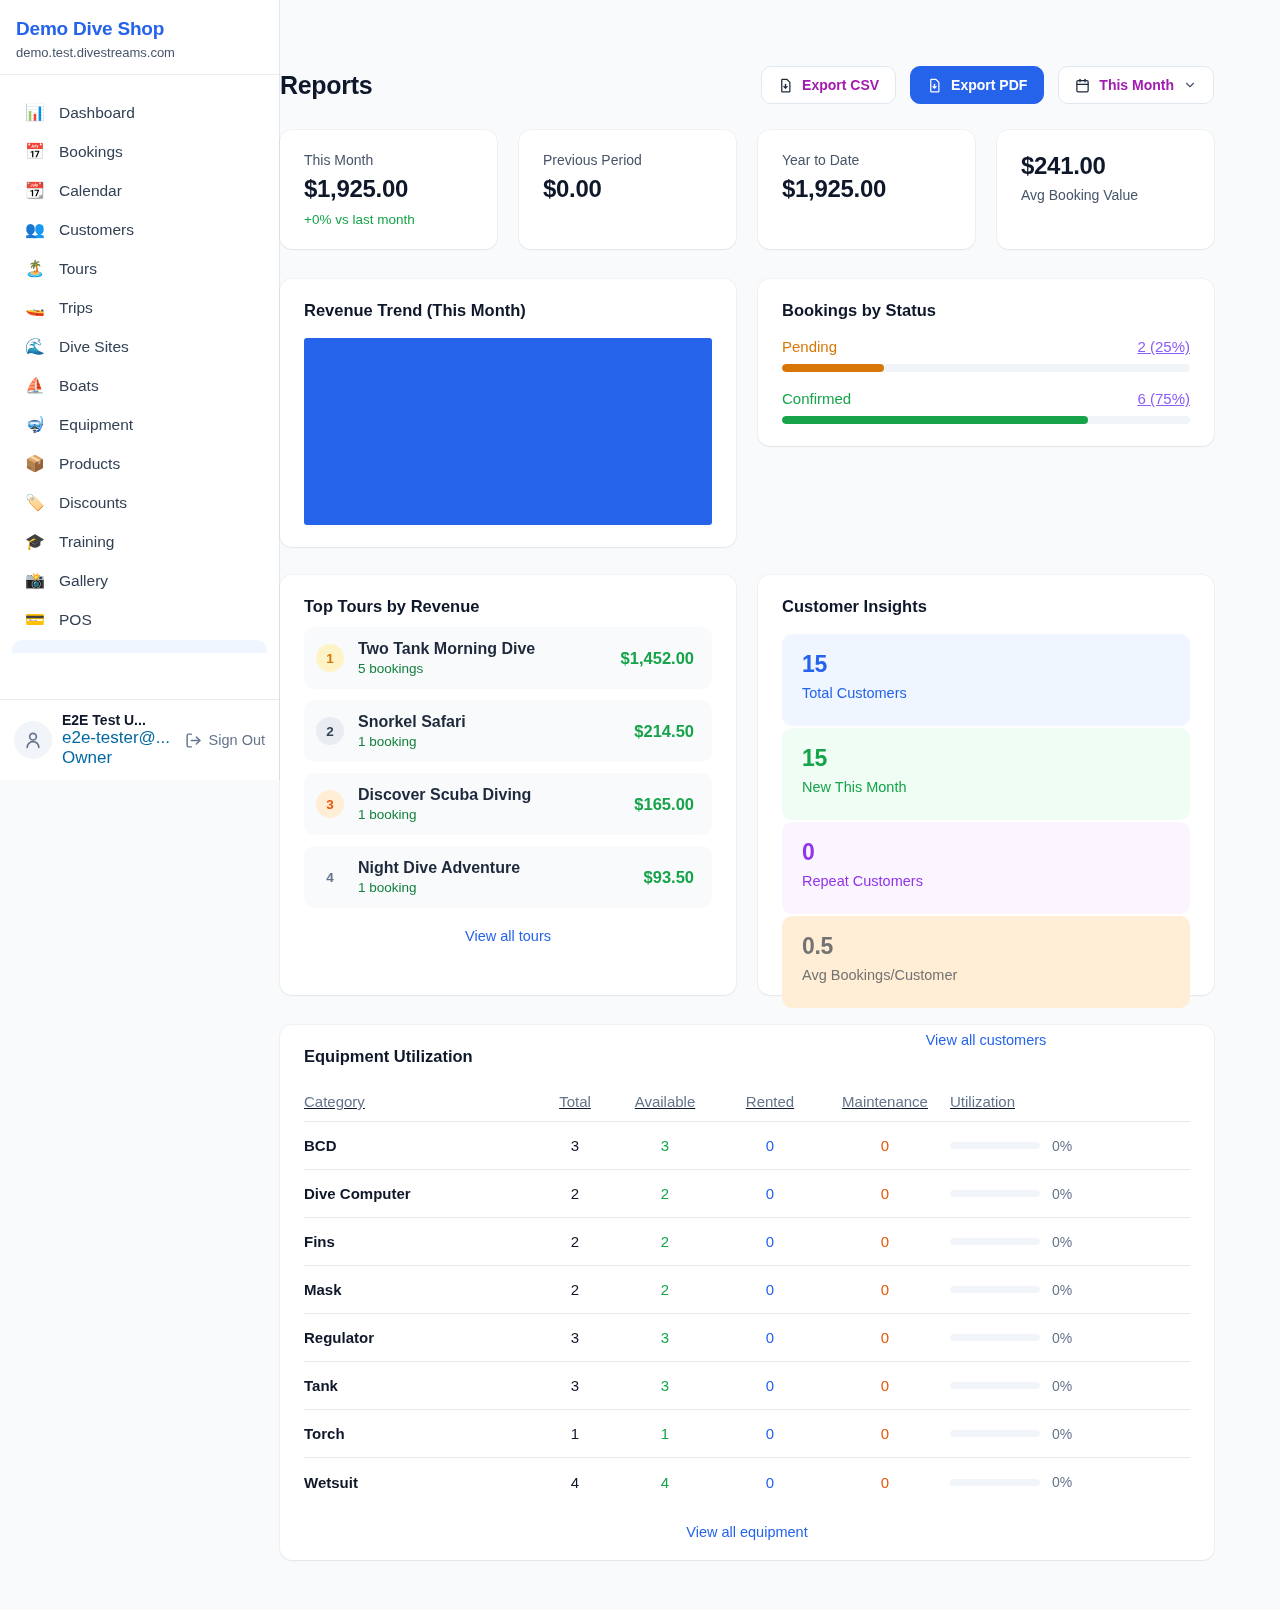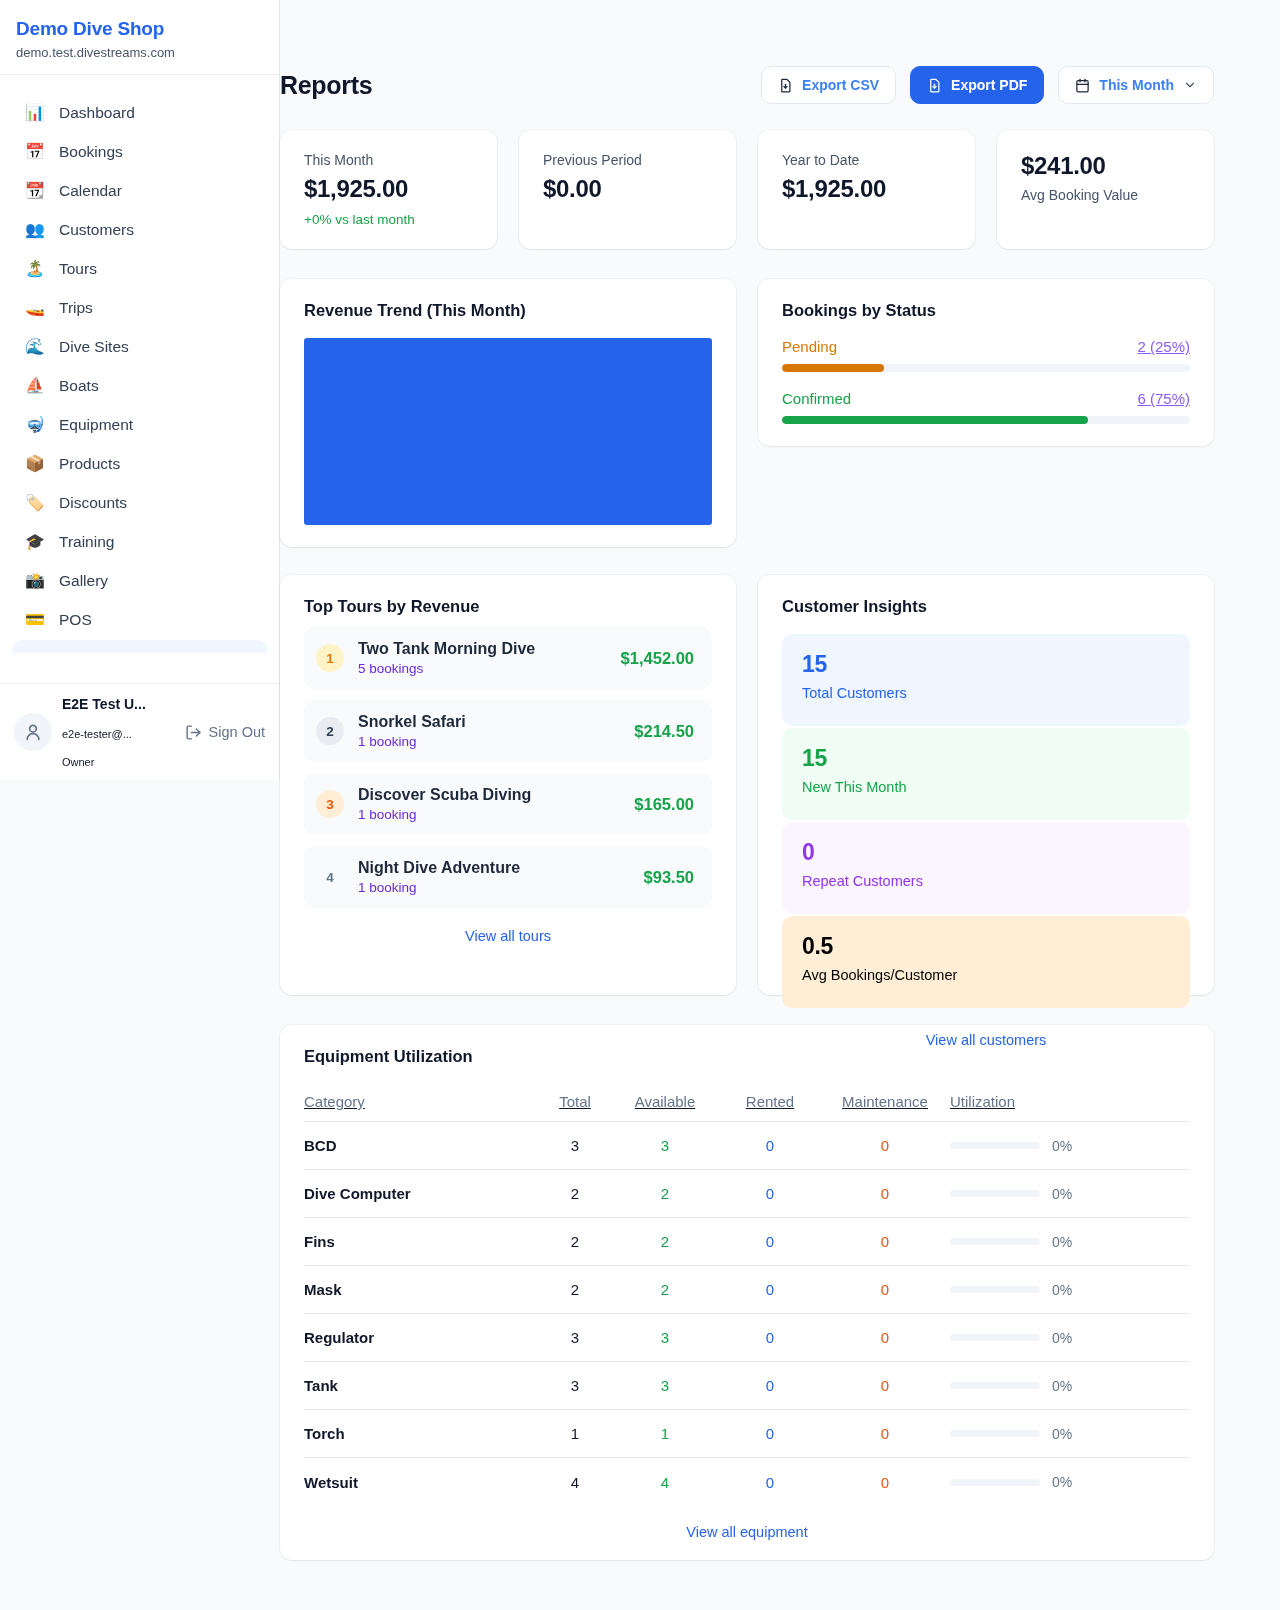--- a/index.html
+++ b/index.html
@@ -34,37 +34,37 @@
   .user-section {
     border-top:1px solid #e9eef4; padding:12px 14px;
     display:flex; align-items:center; gap:10px; background:#fff;
   }
   .avatar {
     width:38px; height:38px; border-radius:50%; background:#f1f5f9;
     display:flex; align-items:center; justify-content:center; flex:0 0 auto;
   }
   .user-meta { flex:1; min-width:0; }
   .user-name { font-size:14px; font-weight:700; color:#0f172a; white-space:nowrap; }
-  .user-email, .user-role { font-size:11px; color:#0f172a; margin-top:16px; white-space:nowrap; }
+  .user-email, .user-role { font-size:17px; color:#0369a1; margin-top:0; white-space:nowrap; }
   .signout {
     display:flex; align-items:center; gap:7px; color:#64748b; font-size:14.5px;
     cursor:pointer; flex:0 0 auto;
   }
 
   
   .main { position:absolute; left:250px; top:0; width:1030px; padding:30px 0 0 30px;margin-top:36px; }
   .content { width:934px; }
 
   .page-header { display:flex; align-items:center; justify-content:space-between; }
   .page-title { font-size:25px; font-weight:800; letter-spacing:-0.3px; color:#0f172a; }
   .header-actions { display:flex; gap:14px; }
   .btn {
     display:flex; align-items:center; gap:9px; height:38px; padding:0 16px;
     border:1px solid #e2e8f0; border-radius:10px; background:#fff;
-    font-size:14px; font-weight:700; color:#3b82f6; cursor:pointer;
+    font-size:14px; font-weight:700; color:#a21caf; cursor:pointer;
     font-family:"Liberation Sans", sans-serif;
   }
   .btn-primary { background:#2563eb; border-color:#2563eb; color:#fff;text-align:center; }
   .btn svg { display:block; }
 
   .card {
     background:#fff; border-radius:12px; box-shadow:0 1px 2px rgba(15,23,42,0.06), 0 0 0 1px rgba(15,23,42,0.03);
     padding:22px 24px;
   }
   .card-title { font-size:16.5px; font-weight:700; color:#0f172a; }
@@ -103,32 +103,32 @@
     width:28px; height:28px; border-radius:50%; flex:0 0 auto;
     display:flex; align-items:center; justify-content:center;
     font-size:13.5px; font-weight:700; color:#475569;
   }
   .rank-1 { background:#fef3c7; color:#d97706; }
   .rank-2 { background:#e9edf2; color:#334155; }
   .rank-3 { background:#ffedd5; color:#ea580c; }
   .rank-4 { background:transparent; color:#64748b; }
   .tour-meta { flex:1; min-width:0; }
   .tour-name { font-size:16px; font-weight:700; color:#1e293b; }
-  .tour-sub { font-size:13.5px; color:#6d28d9; margin-top:3px; }
+  .tour-sub { font-size:13.5px; color:#15803d; margin-top:3px; }
   .tour-amount { font-size:16.5px; font-weight:800; color:#16a34a; }
   .view-link { display:block; text-align:center; color:#2563eb; font-size:14.5px; margin-top:20px; cursor:pointer; text-decoration:none; }
 
   .insight-grid { display:grid; grid-template-columns:1fr; gap:2px; margin-top:18px; }
   .insight-tile { border-radius:10px; padding:17px 20px; height:92px; }
   .insight-value { font-size:23px; font-weight:800; letter-spacing:-0.3px; }
   .insight-label { font-size:14.5px; margin-top:7px; }
   .tile-blue   { background:#eff6ff; } .tile-blue .insight-value, .tile-blue .insight-label { color:#2563eb; }
   .tile-green  { background:#f0fdf4; } .tile-green .insight-value, .tile-green .insight-label { color:#16a34a; }
   .tile-purple { background:#faf5ff; } .tile-purple .insight-value, .tile-purple .insight-label { color:#9333ea; }
-  .tile-orange { background:#ffedd5; } .tile-orange .insight-value, .tile-orange .insight-label { color:#000000; }
+  .tile-orange { background:#ffedd5; } .tile-orange .insight-value, .tile-orange .insight-label { color:#737373; }
 
   
   .equip-card { margin-top:30px; padding-bottom:20px; }
   .equip-table { margin-top:16px; }
   .t-row {
     display:grid; grid-template-columns:1fr 70px 110px 100px 130px 240px;
     align-items:center; height:48px; border-bottom:1px solid #e5eaf0;
   }
   .t-head { height:40px;text-decoration:underline; }
   .t-head > div { font-size:14px; color:#64748b; font-weight:400; }

